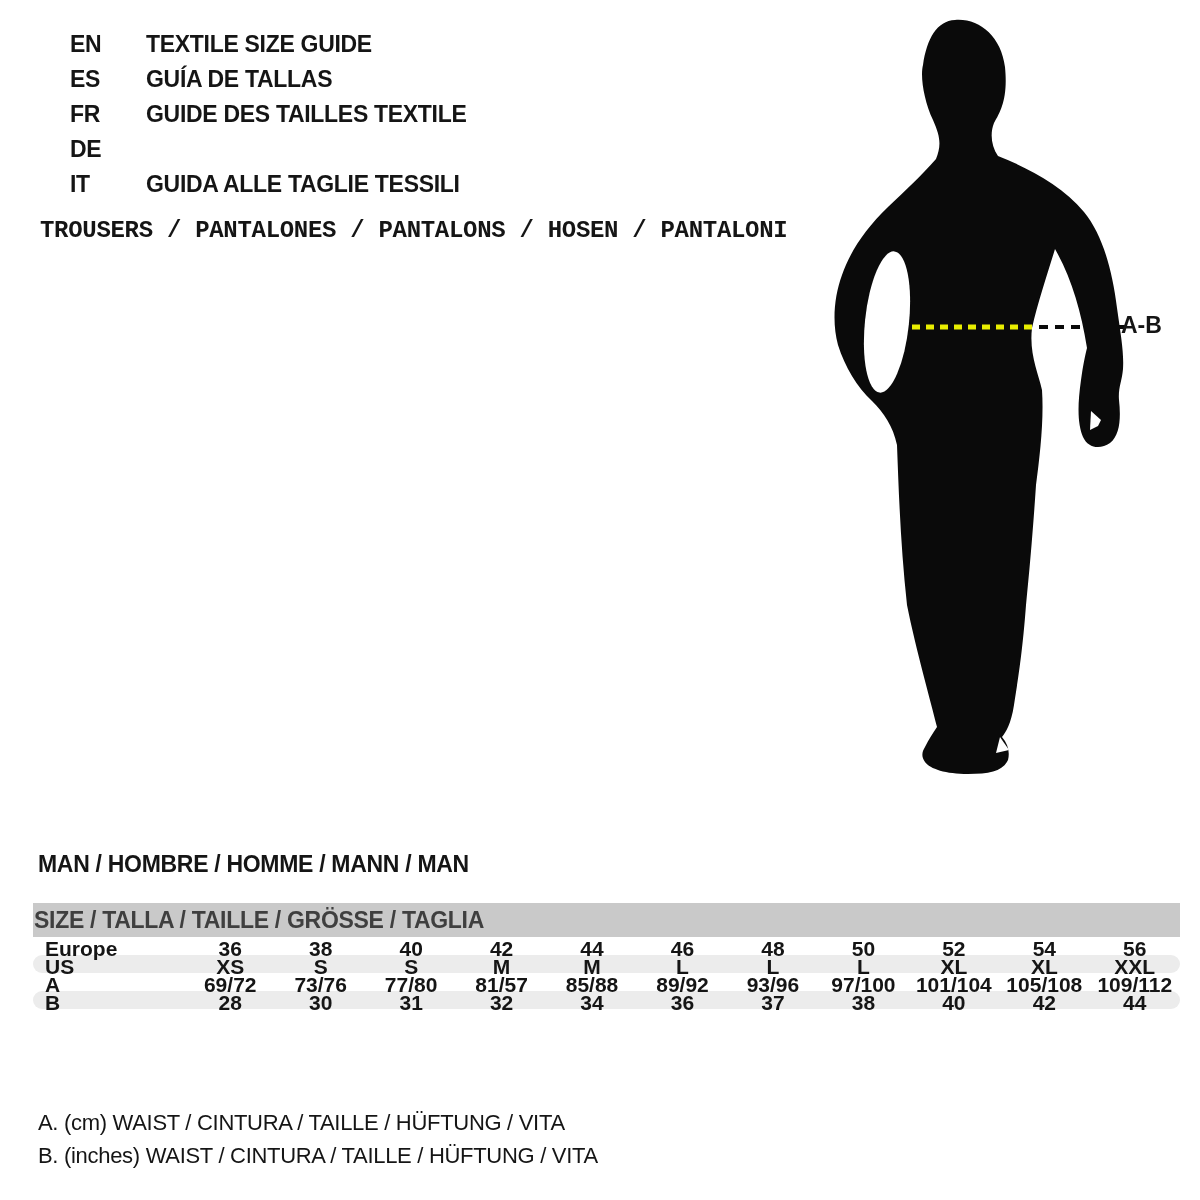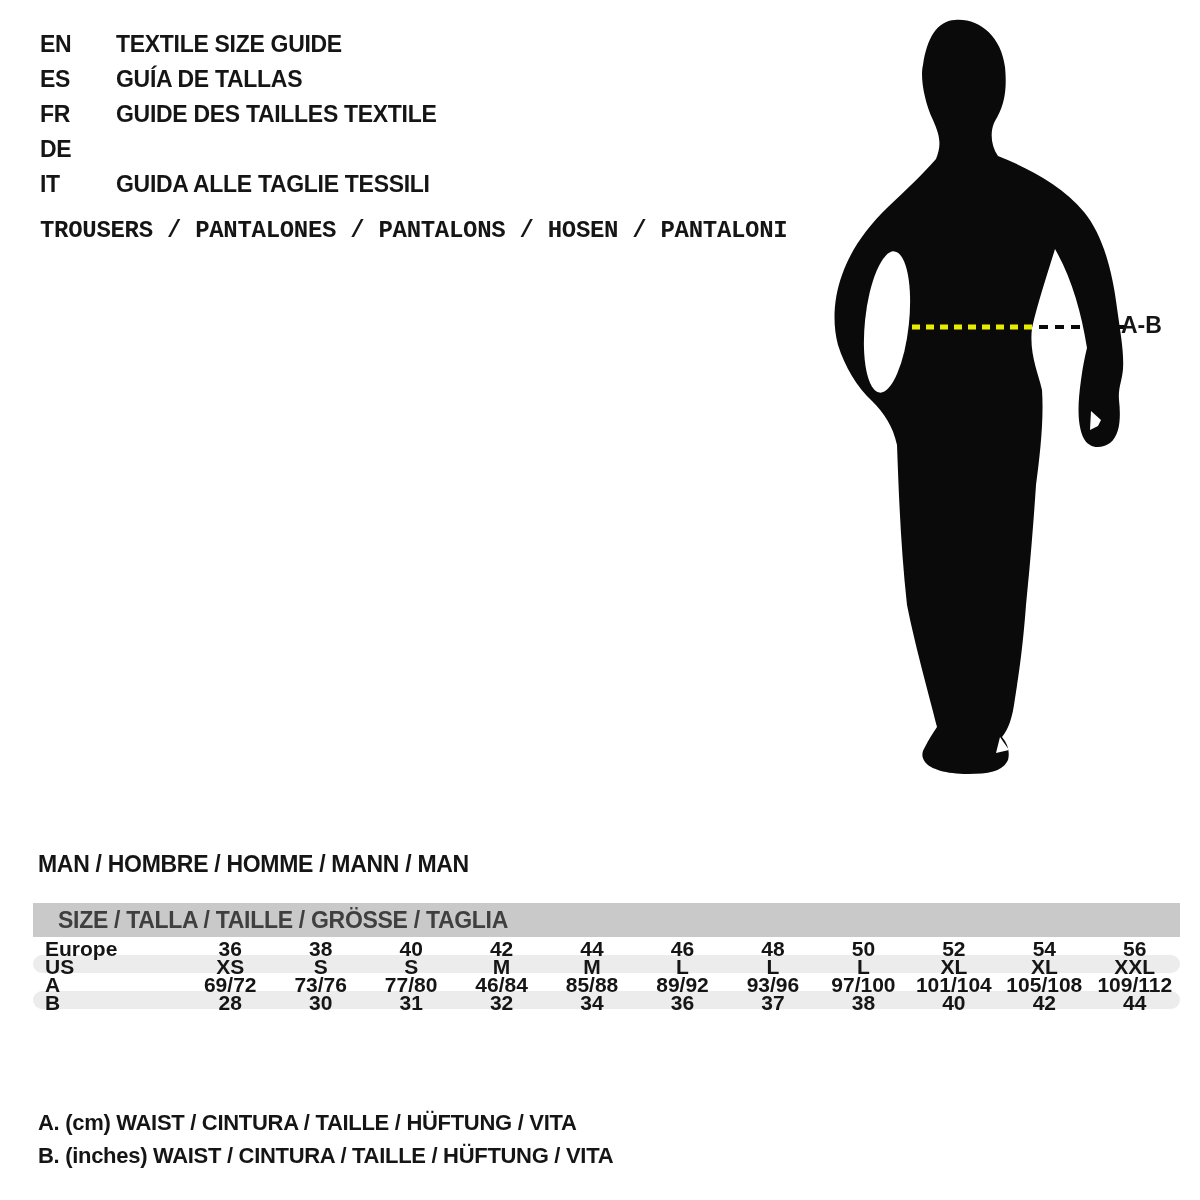--- a/index.html
+++ b/index.html
@@ -13,44 +13,44 @@
     position:relative;
     width:1200px;height:1200px;
     background:#ffffff;
     font-family:"Liberation Sans","DejaVu Sans",sans-serif;
     color:var(--ink);
     overflow:hidden;
   }
   
   .lang-block{position:absolute;left:40px;top:27px;}
   .lang-row{display:flex;height:35px;align-items:center;font-weight:bold;font-size:23px;letter-spacing:-0.3px;}
-  .lang-code{width:76px;}
+  .lang-code{width:76px;margin-left:30px;}
   
   .product-heading{position:absolute;left:40px;top:217px;font-weight:bold;font-size:24px;letter-spacing:-0.3px;white-space:nowrap;font-family:Liberation Mono, monospace;}
   .section-heading{position:absolute;left:38px;top:851px;font-weight:bold;font-size:23px;letter-spacing:-0.3px;white-space:nowrap;}
   
   .figure-svg{position:absolute;left:820px;top:10px;width:380px;height:790px;}
   .ab-label{position:absolute;left:1121px;top:312px;font-weight:bold;font-size:23px;}
   
   .size-table{position:absolute;left:33px;top:903px;width:1147px;font-weight:bold;}
   .table-header{
     height:34px;background:var(--header-bg);color:#3f3f3f;
-    display:flex;align-items:center;padding-left:25px;box-sizing:border-box;
+    display:flex;align-items:center;padding-left:1px;box-sizing:border-box;
     font-size:23px;letter-spacing:-0.3px;
   }
   .table-row{
     display:grid;grid-template-columns:152px repeat(11,1fr);
     height:18px;align-items:center;font-size:21px;
   }
   .table-row.alt{background:var(--alt-bg);border-radius:10px;}
   .row-label{padding-left:12px;text-align:left;}
   .cell{text-align:center;}
   
   .notes{position:absolute;left:38px;top:1106px;}
-  .note-line{font-weight:bold;font-size:22px;line-height:33px;letter-spacing:-0.3px;white-space:nowrap;}
+  .note-line{font-weight:normal;font-size:22px;line-height:33px;letter-spacing:-0.3px;white-space:nowrap;}
 </style>
 </head>
 <body>
 
 <div class="page">
 
   <div class="lang-block">
       <div class="lang-row">
         <div class="lang-code">EN</div>
         <div class="lang-label">TEXTILE SIZE GUIDE</div>
@@ -153,21 +153,21 @@
           <div class="cell">L</div>
           <div class="cell">XL</div>
           <div class="cell">XL</div>
           <div class="cell">XXL</div>
         </div>
         <div class="table-row">
           <div class="row-label">A</div>
           <div class="cell">69/72</div>
           <div class="cell">73/76</div>
           <div class="cell">77/80</div>
-          <div class="cell">46/84</div>
+          <div class="cell">81/57</div>
           <div class="cell">85/88</div>
           <div class="cell">89/92</div>
           <div class="cell">93/96</div>
           <div class="cell">97/100</div>
           <div class="cell">101/104</div>
           <div class="cell">105/108</div>
           <div class="cell">109/112</div>
         </div>
         <div class="table-row alt">
           <div class="row-label">B</div>

